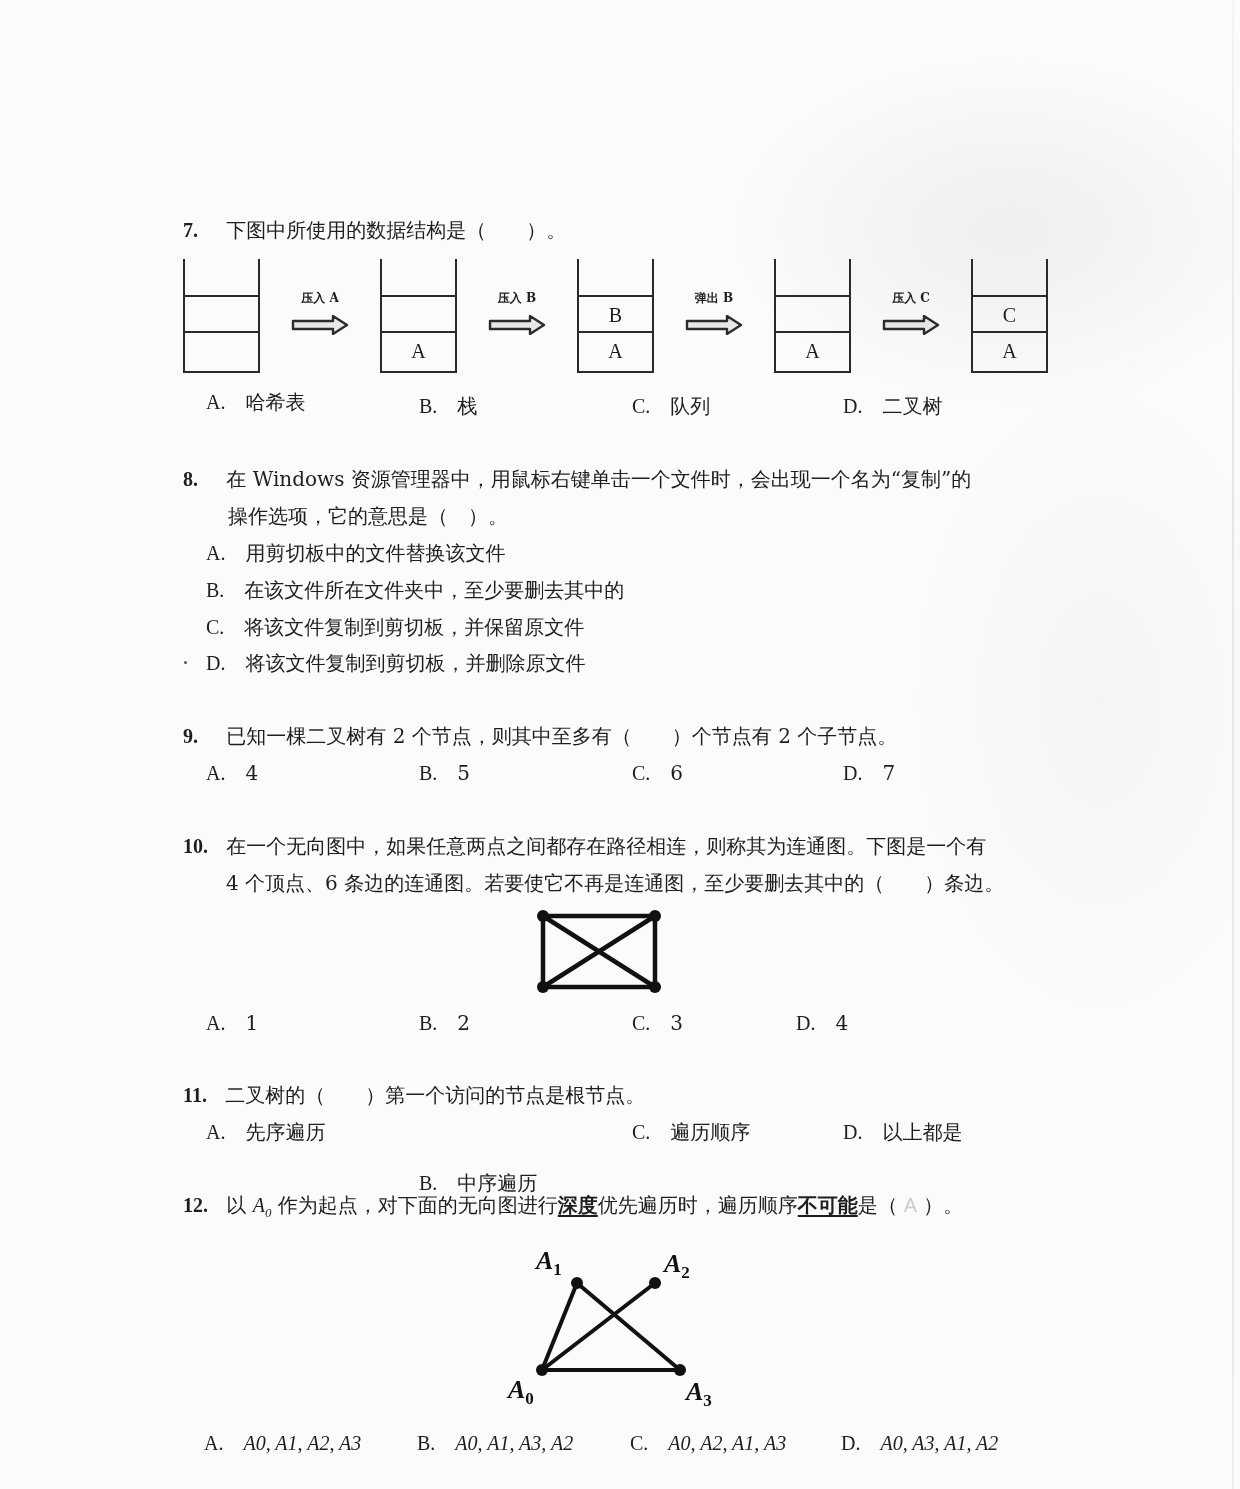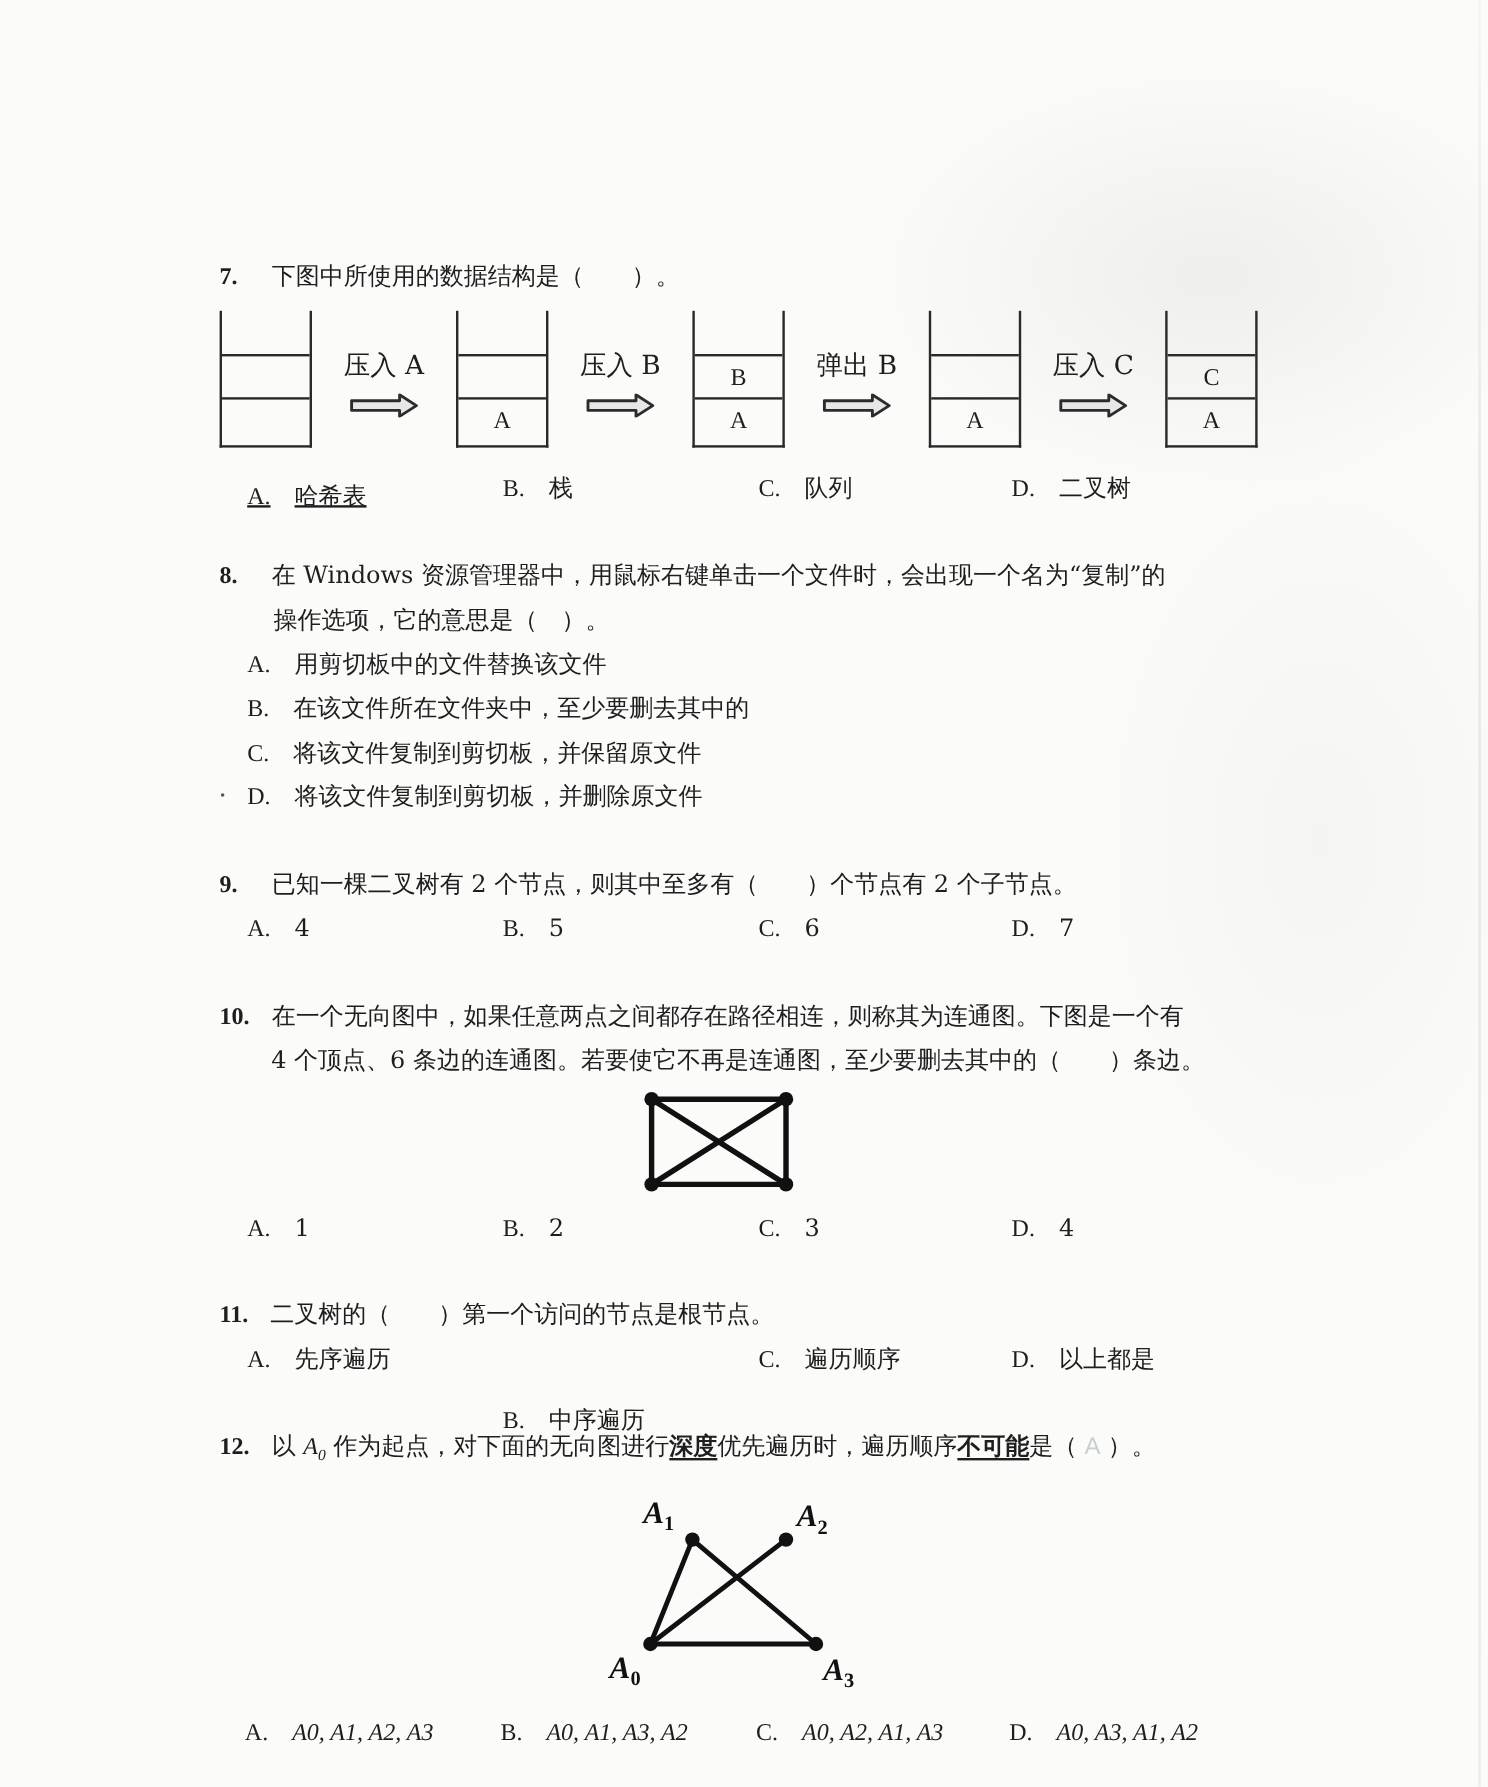--- a/index.html
+++ b/index.html
@@ -34,21 +34,21 @@
 
   
   .stack {
     position: absolute; width: 73px; height: 112px;
     border-left: 2px solid #2a2a2a; border-right: 2px solid #2a2a2a; border-bottom: 2px solid #2a2a2a;
   }
   .stack .row-line { position: absolute; left: 0; right: 0; height: 0; border-top: 2px solid #2a2a2a; }
   .stack .cell { position: absolute; left: 0; right: 0; height: 36px; text-align: center; line-height: 36px;
     font-family: "Liberation Serif", serif; font-size: 20px; }
   .op { position: absolute; width: 80px; text-align: center; }
-  .op-label { font-size: 22px; white-space: nowrap; }
+  .op-label { font-size: 12px; white-space: nowrap; font-weight: bold; }
   .arrow { margin: 8px auto 0; width: 58px; height: 20px; }
 
   svg text { font-family: "Liberation Serif", serif; }
 </style>
 </head>
 <body>
 
 <div class="page-shade"></div>
 <div class="page-edge"></div>
 
@@ -107,21 +107,21 @@
       <path d="M2 6 H42 V1 L56 10 L42 19 V14 H2 Z" fill="#e9e6ea" stroke="#2c2c2c" stroke-width="2.4" stroke-linejoin="round"></path>
     </svg>
   </div>
   <div class="op" style="left:871px; top:290px;">
     <div class="op-label">压入 C</div>
     <svg class="arrow" viewBox="0 0 58 20">
       <path d="M2 6 H42 V1 L56 10 L42 19 V14 H2 Z" fill="#e9e6ea" stroke="#2c2c2c" stroke-width="2.4" stroke-linejoin="round"></path>
     </svg>
   </div>
 
-  <div class="opt" style="left:206px; top:400px;text-decoration:underline;">
+  <div class="opt" style="left:206px; top:389px;">
     <span class="opt-letter">A.</span><span class="opt-text">哈希表</span>
   </div>
   <div class="opt" style="left:419px; top:393px;">
     <span class="opt-letter">B.</span><span class="opt-text">栈</span>
   </div>
   <div class="opt" style="left:632px; top:393px;">
     <span class="opt-letter">C.</span><span class="opt-text">队列</span>
   </div>
   <div class="opt" style="left:843px; top:393px;">
     <span class="opt-letter">D.</span><span class="opt-text">二叉树</span>
@@ -195,21 +195,21 @@
 
   <div class="opt" style="left:206px; top:1010px;">
     <span class="opt-letter">A.</span><span class="opt-text">1</span>
   </div>
   <div class="opt" style="left:419px; top:1010px;">
     <span class="opt-letter">B.</span><span class="opt-text">2</span>
   </div>
   <div class="opt" style="left:632px; top:1010px;">
     <span class="opt-letter">C.</span><span class="opt-text">3</span>
   </div>
-  <div class="opt" style="left:843px; top:1010px;">
+  <div class="opt" style="left:796px; top:1010px;">
     <span class="opt-letter">D.</span><span class="opt-text">4</span>
   </div>
 </section>
 
 <section>
   <div class="q-line" style="left:183px; top:1082px;">
     <span class="q-num">11.</span>
     <span style="margin-left:12px;">二叉树的（　　）第一个访问的节点是根节点。</span>
   </div>
   <div class="opt" style="left:206px; top:1119px;">

